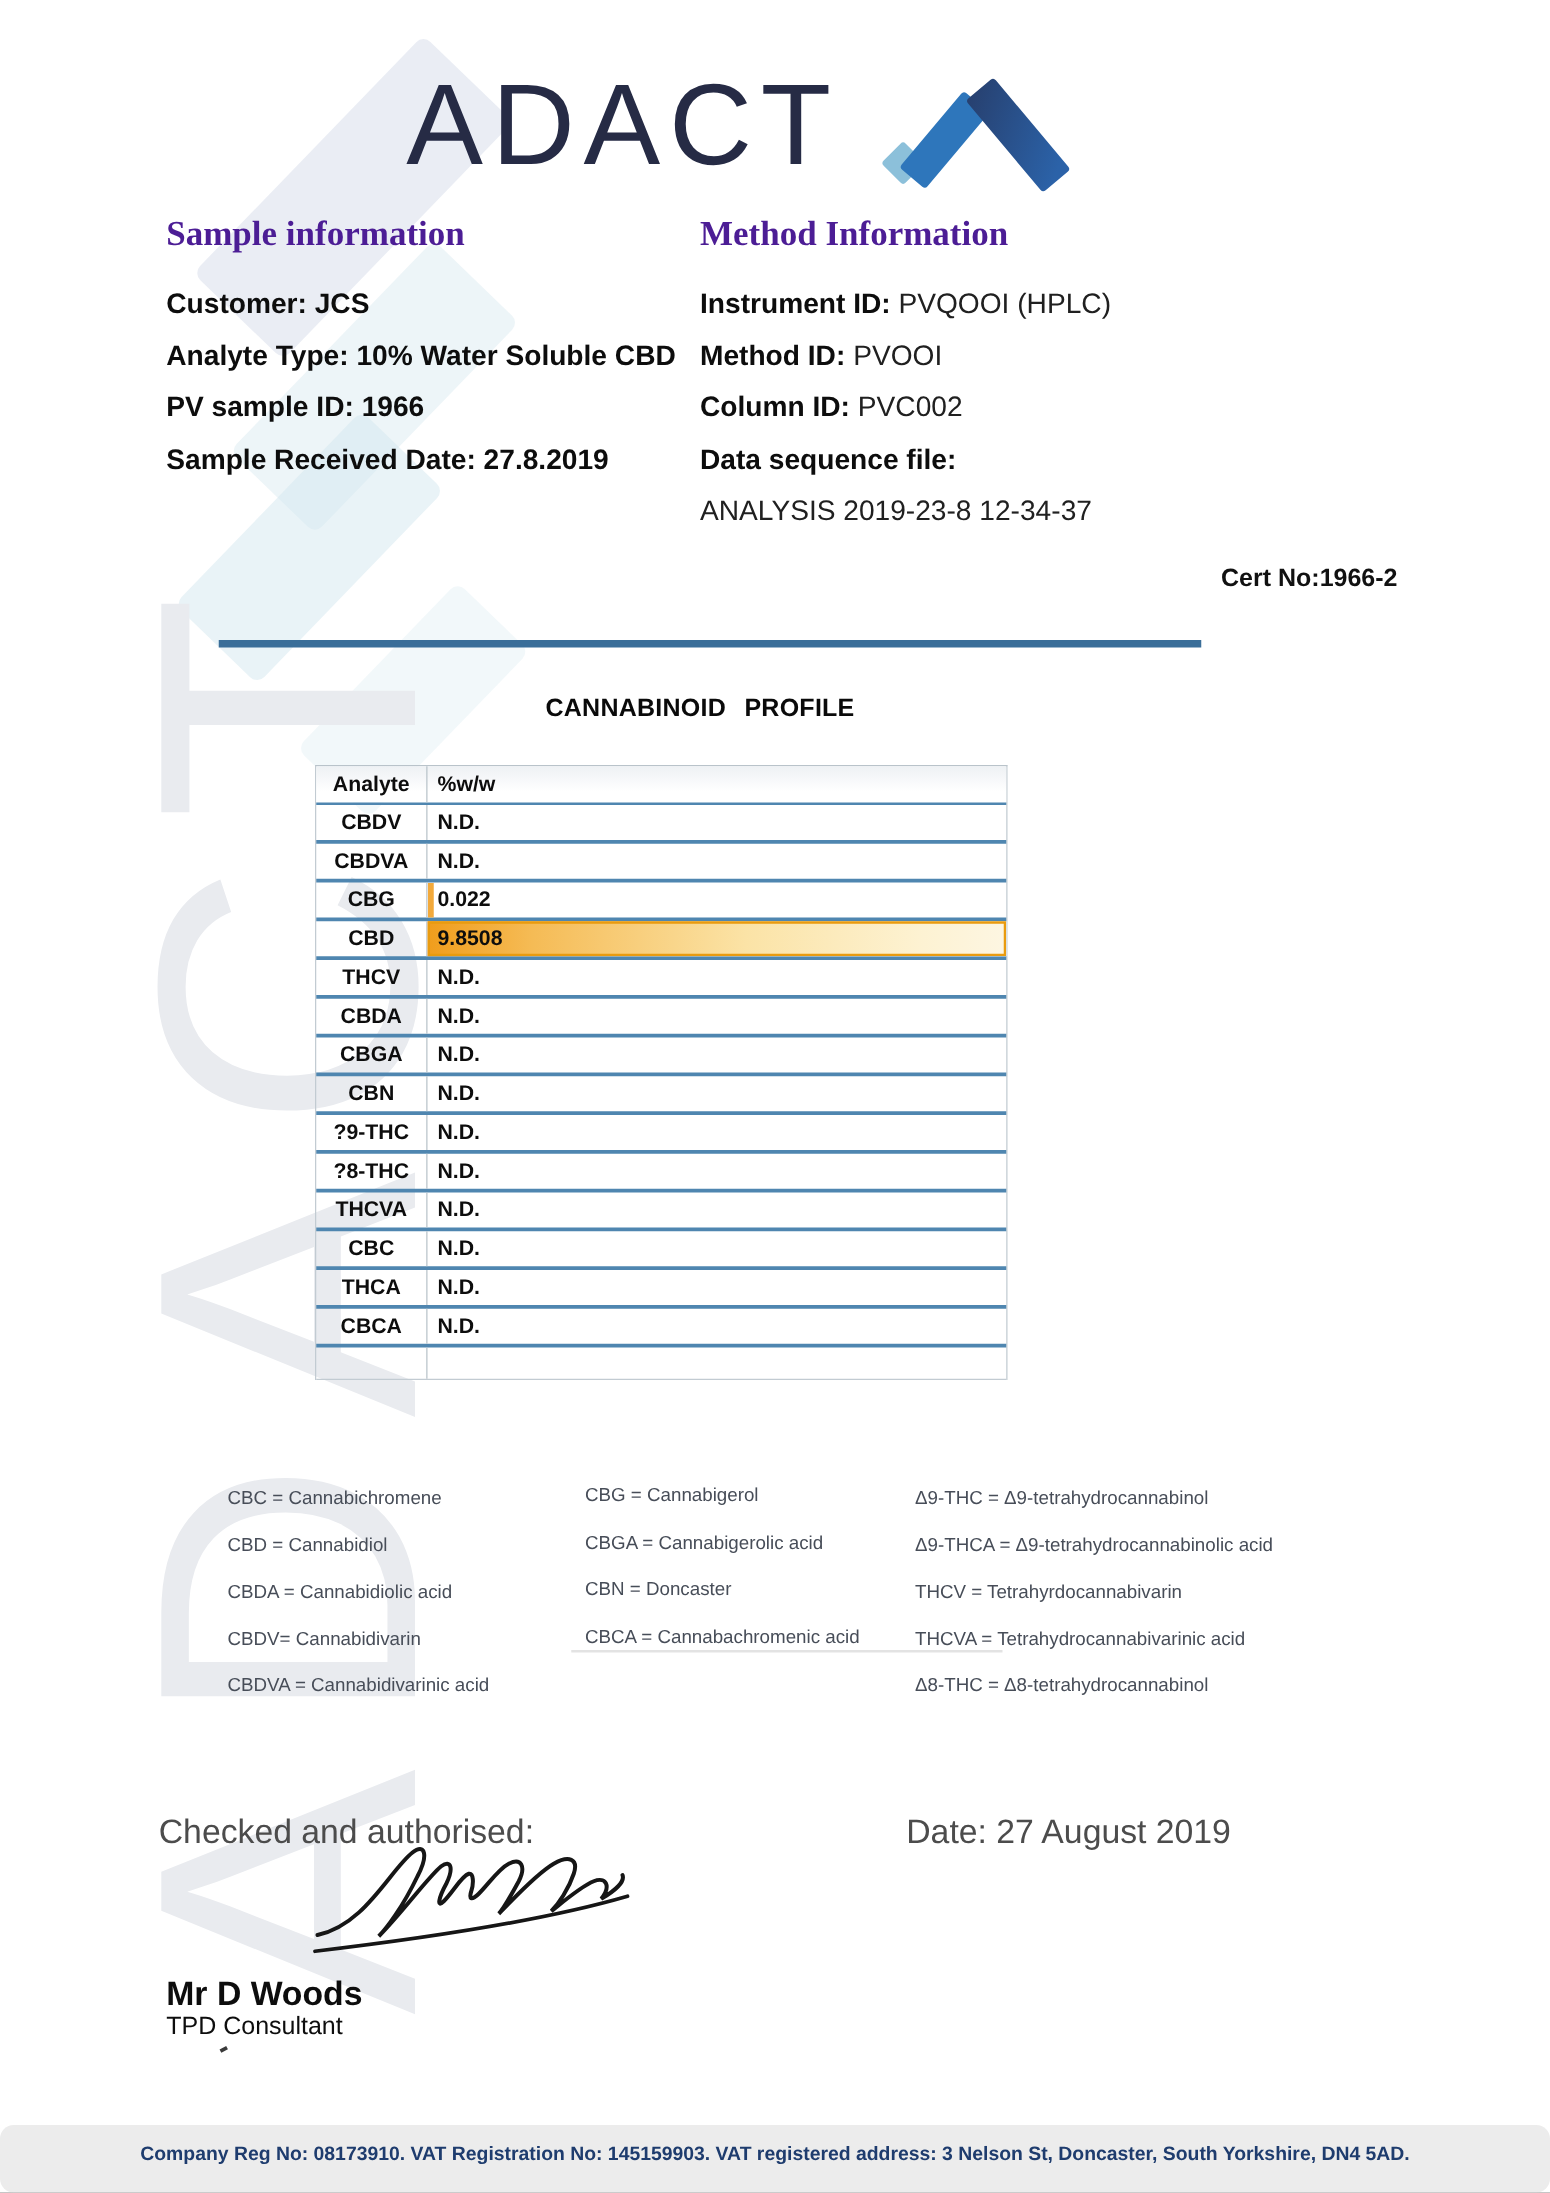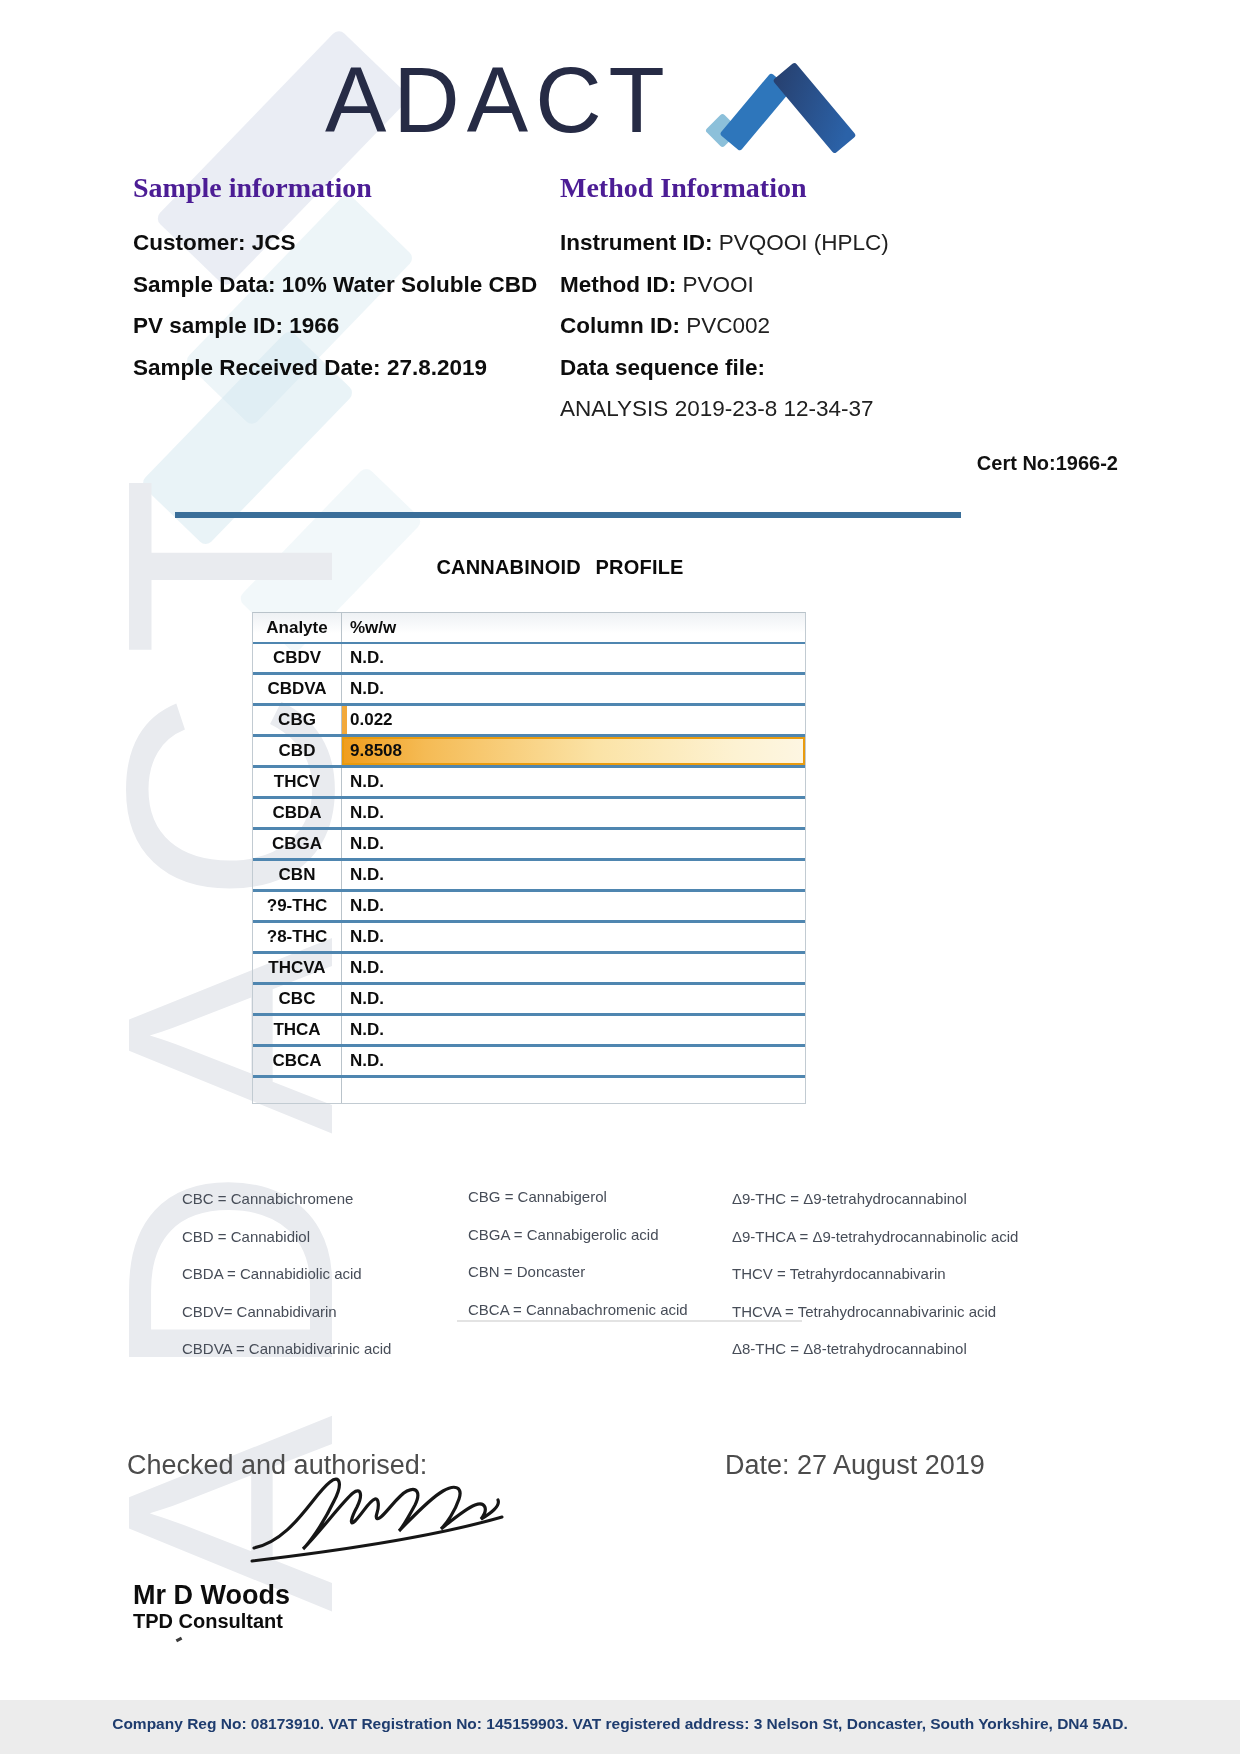--- a/index.html
+++ b/index.html
@@ -63,25 +63,25 @@
   .legend-2{left:468px;top:1188px;}
   .legend-3{left:732px;top:1190px;}
   .legend-item{height:37.5px;}
   .faint-line{position:absolute;left:457px;top:1320px;width:345px;height:2px;background:#e3e3e3;}
 
   
   .checked-label{position:absolute;left:127px;top:1450px;font-size:27px;color:#4c4c4c;}
   .date-label{position:absolute;left:725px;top:1450px;font-size:27px;color:#4c4c4c;}
   .sig{position:absolute;left:250px;top:1470px;}
   .sig-name{position:absolute;left:133px;top:1580px;font-size:27px;font-weight:bold;color:#0d0d0d;}
-  .sig-role{position:absolute;left:133px;top:1610px;font-size:20px;font-weight:bold;color:#0d0d0d;}
+  .sig-role{position:absolute;left:133px;top:1610px;font-size:20px;font-weight:normal;color:#0d0d0d;}
   .tick{position:absolute;left:176px;top:1638px;width:6px;height:3px;background:#3a3a3a;transform:rotate(-28deg);}
 
   
-  .footer{position:absolute;left:0;top:1700px;width:1240px;height:54px;background:#ececec;}
+  .footer{position:absolute;left:0;top:1700px;width:1240px;height:54px;background:#ececec;border-radius:11px;}
   .footer-text{padding-top:15px;text-align:center;font-size:15.5px;font-weight:bold;color:#1e3c6e;}
 </style>
 </head>
 <body>
 
 <div class="page">
 
   <div class="wm">
     <div class="wm-shape wm-s1"></div>
     <div class="wm-shape wm-s2"></div>
@@ -99,21 +99,21 @@
       <div class="lm-bar2"></div>
     </div>
 
     <div class="info-col info-left">
       <div class="info-title">Sample information</div>
       <div class="info-line">
         <span class="b">Customer:</span>
         <span class="val">JCS</span>
       </div>
       <div class="info-line">
-        <span class="b">Sample Data:</span>
+        <span class="b">Analyte Type:</span>
         <span class="val">10% Water Soluble CBD</span>
       </div>
       <div class="info-line">
         <span class="b">PV sample ID:</span>
         <span class="val">1966</span>
       </div>
       <div class="info-line">
         <span class="b">Sample Received Date:</span>
         <span class="val">27.8.2019</span>
       </div>

